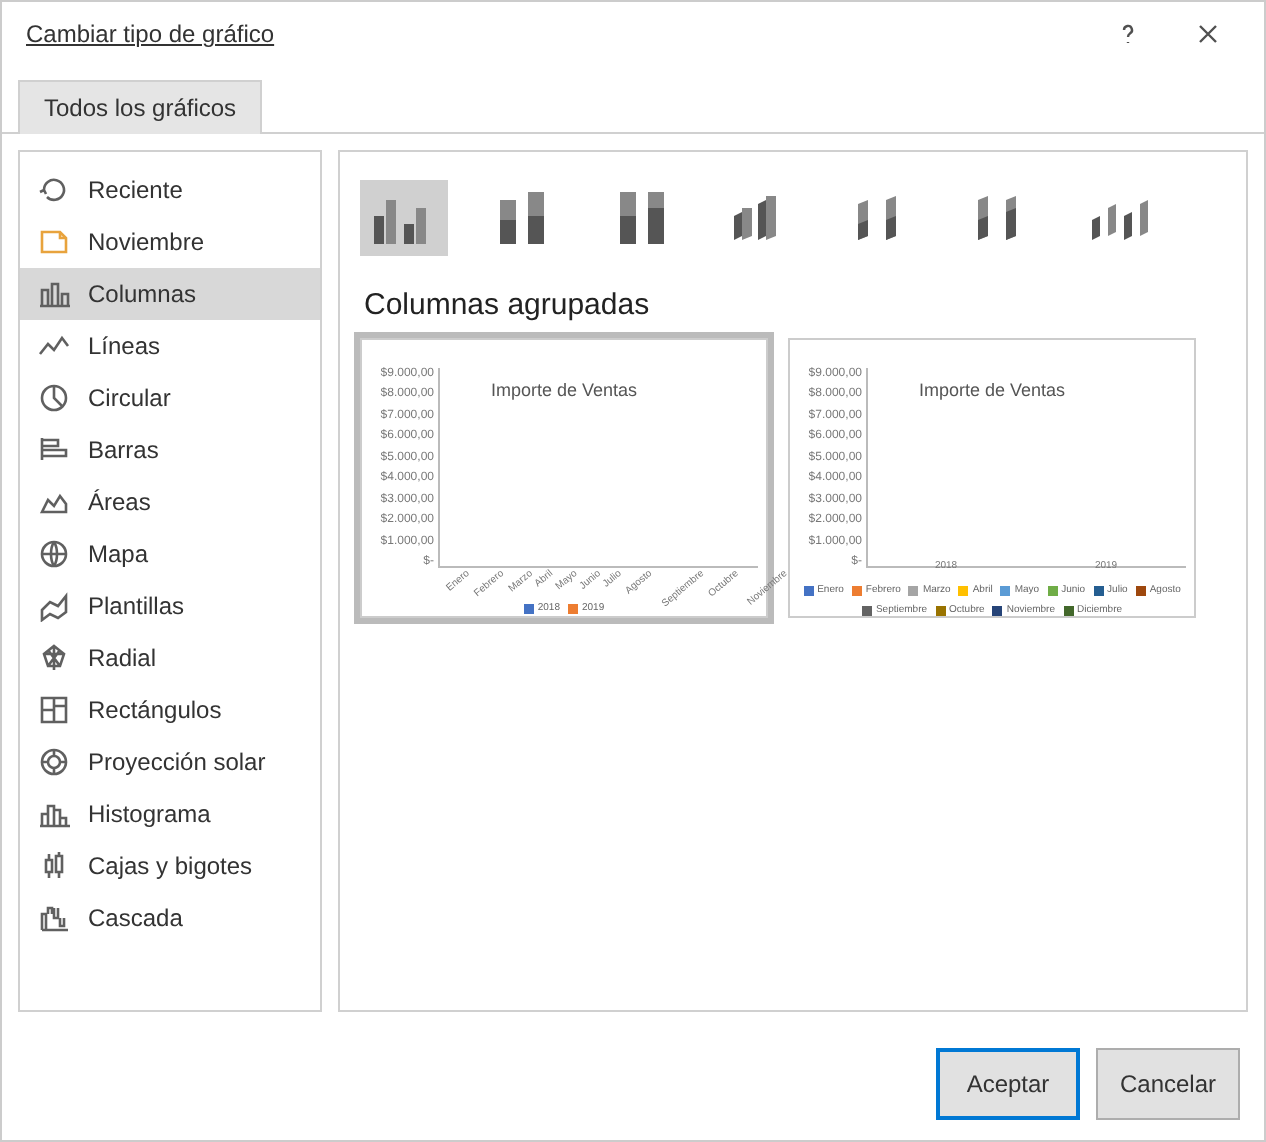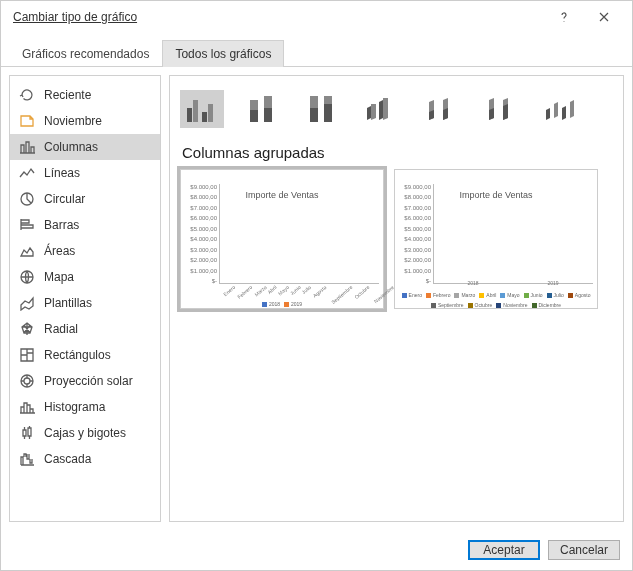--- a/index.html
+++ b/index.html
@@ -38,21 +38,21 @@
 .preview .plotarea { position: absolute; left: 38px; right: 4px; top: 14px; bottom: 24px; border-left: 1px solid #bbb; border-bottom: 1px solid #bbb; display: flex; align-items: flex-end; gap: 2px; padding: 0 2px; }
 .preview .bargroup { flex: 1; display: flex; align-items: flex-end; gap: 1px; justify-content: center; }
 .preview .bar { width: 4px; }
 .preview .xlabels { position: absolute; left: 38px; right: 4px; bottom: 14px; height: 10px; display: flex; font-size: 5px; color: #777; }
 .preview .xlabels span { flex: 1; text-align: center; transform: rotate(-40deg); transform-origin: right top; white-space: nowrap; }
 .preview .legend { position: absolute; bottom: 1px; left: 0; right: 0; display: flex; flex-wrap: wrap; justify-content: center; gap: 4px; font-size: 5px; color: #666; }
 .preview .legend .litem { display: flex; align-items: center; gap: 2px; }
 .preview .legend .swatch { width: 5px; height: 5px; }
 
 .footer { display: flex; justify-content: flex-end; gap: 8px; padding: 10px 12px; }
-.btn { min-width: 72px; height: 20px; border: 1px solid #adadad; background: #e1e1e1; font-size: 12px; display: flex; align-items: center; justify-content: center; cursor: default; }
+.btn { min-width: 72px; height: 36px; border: 1px solid #adadad; background: #e1e1e1; font-size: 12px; display: flex; align-items: center; justify-content: center; cursor: default; }
 .btn.primary { border-color: #0078d4; box-shadow: 0 0 0 1px #0078d4 inset; }
 
 .ic { stroke: #505050; stroke-width: 1.2; fill: none; }
 </style>
 </head>
 <body>
 
 <div class="titlebar">
   <div class="title">Cambiar tipo de gráfico</div>
   <div class="winbtn">
@@ -61,21 +61,20 @@
       </svg>
   </div>
   <div class="winbtn">
     <svg width="12" height="12" viewBox="0 0 12 12">
         <path class="ic" d="M2 2l8 8M10 2l-8 8"></path>
       </svg>
   </div>
 </div>
 
 <div class="tabs">
-  <div class="tab inactive">Gráficos recomendados</div>
   <div class="tab active">Todos los gráficos</div>
 </div>
 
 <div class="body">
   <div class="sidebar" id="sidebar">
       <div class="side-item">
         <span class="icon">
           <svg width="16" height="16" viewBox="0 0 16 16">
             <path stroke="#606060" stroke-width="1.3" fill="none" d="M3 8a5 5 0 1 1 1.5 3.5M3 8l-2 1M3 8l1 2"></path>
           </svg>

